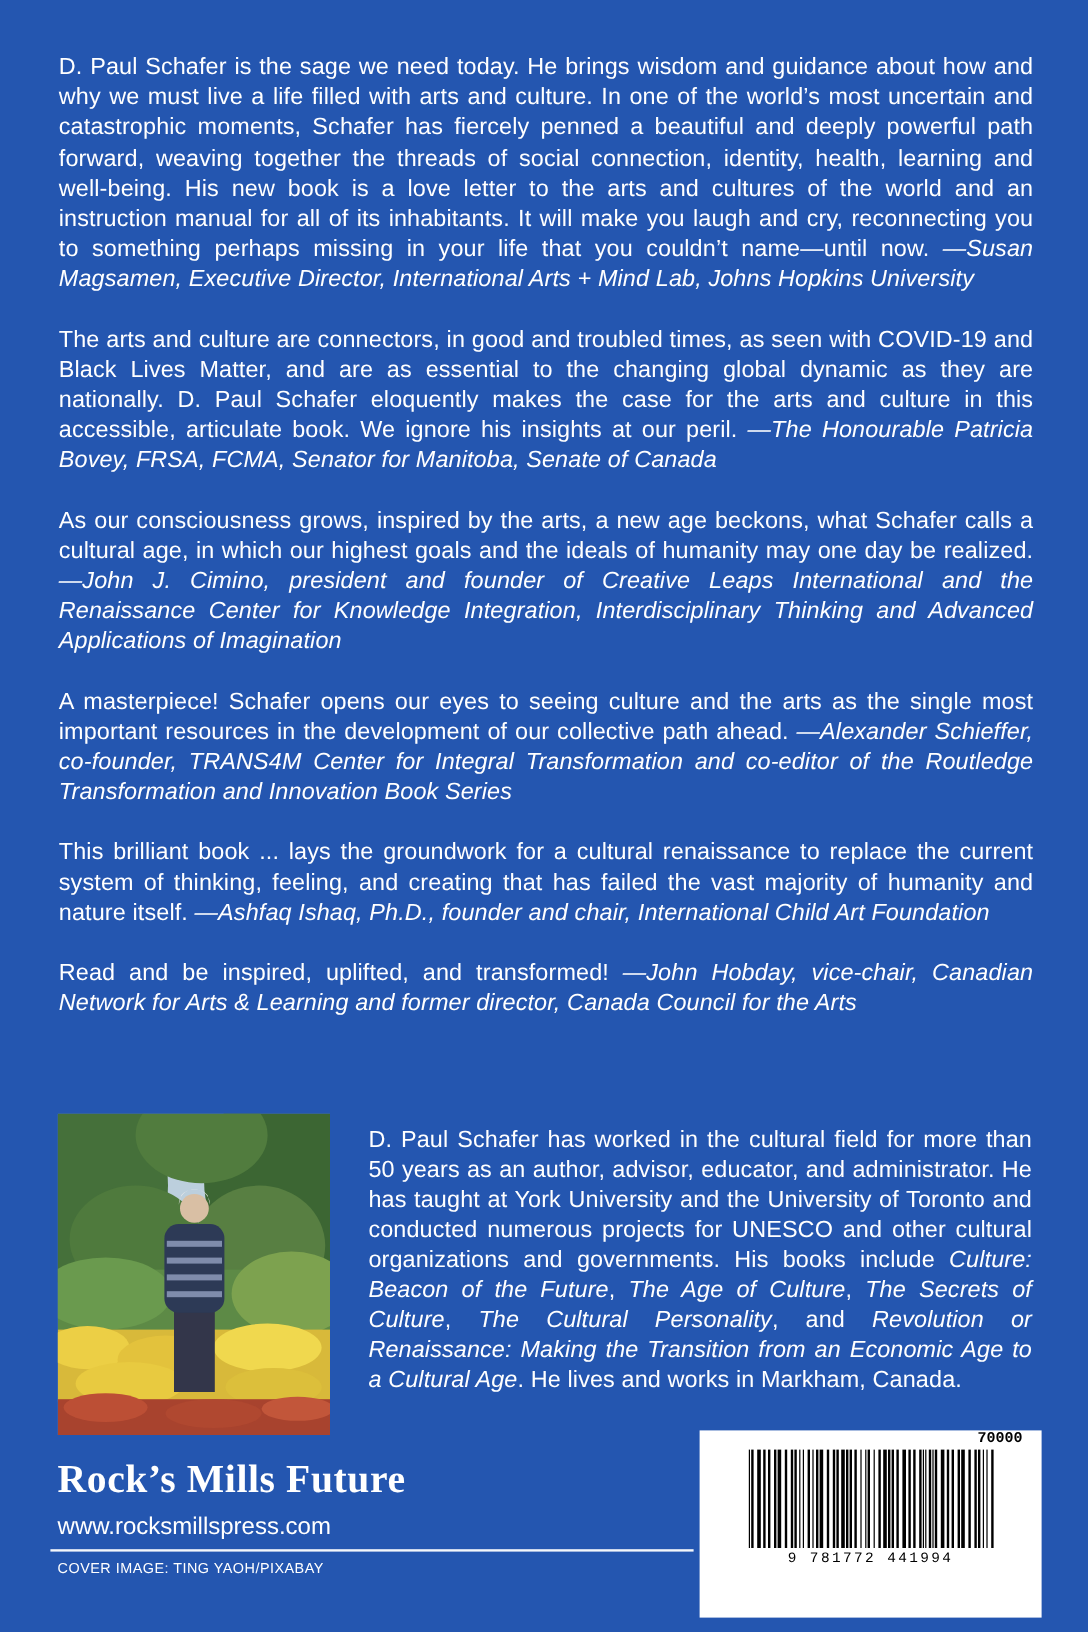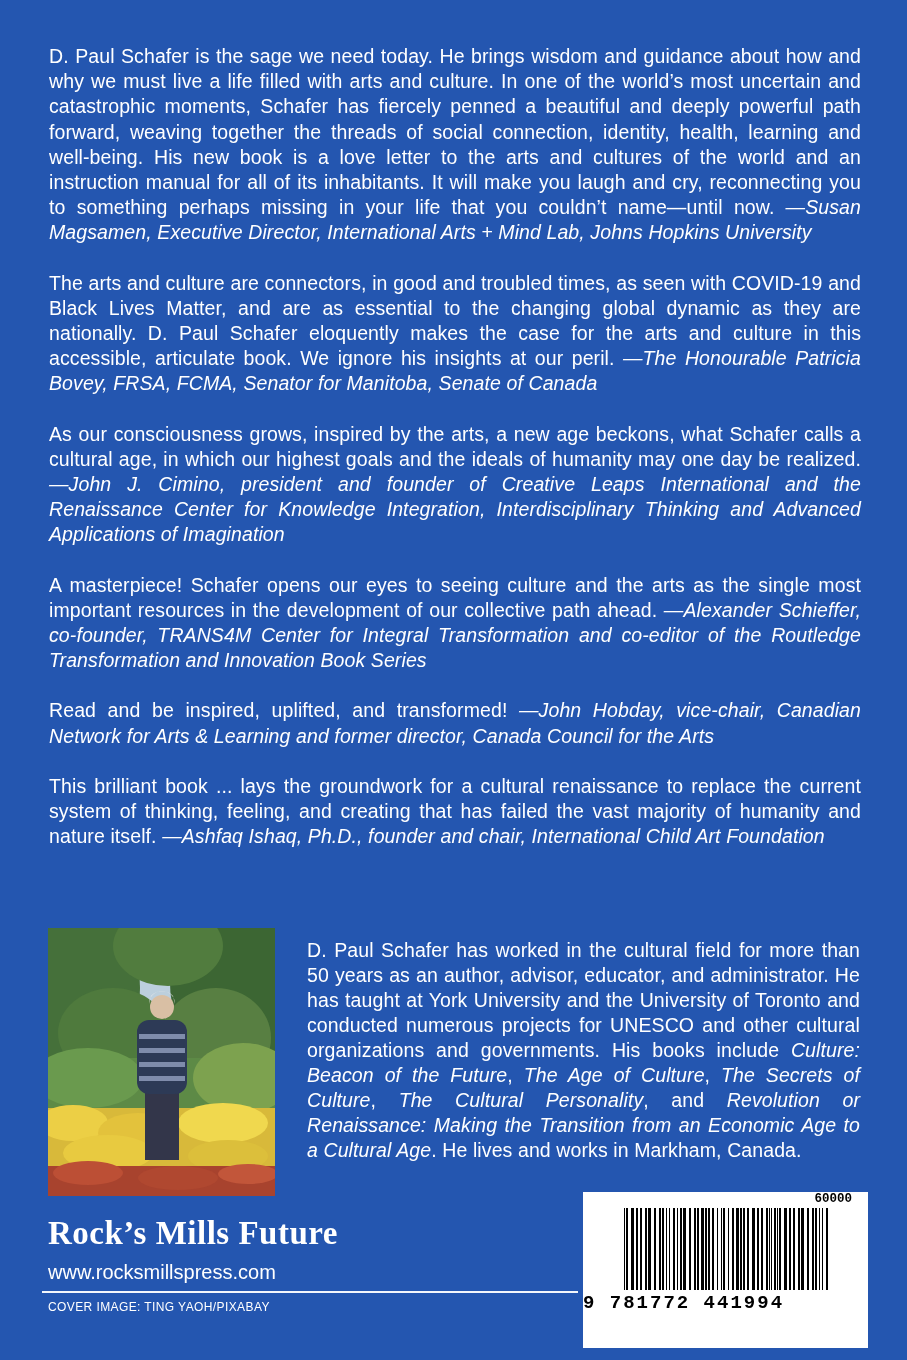--- a/index.html
+++ b/index.html
@@ -108,37 +108,38 @@
   }
   .bars {
     height: 82px;
     margin: 2px 12px 0 12px;
     display: flex;
     justify-content: center;
     align-items: stretch;
   }
   .bar { display: block; height: 100%; background: #000; flex: 0 0 auto; }
   .barcode-number {
-    font-size: 19px;
-    font-weight: 700;
+    text-align: center;
+    font-size: 12px;
+    font-weight: 400;
     letter-spacing: 2px;
     margin-top: 2px;
     white-space: nowrap;
   }
 </style>
 </head>
 <body>
 
 <div class="blurbs">
   <p class="blurb"><span>D. Paul Schafer is the sage we need today. He brings wisdom and guidance about how and why we must live a life filled with arts and culture. In one of the world’s most uncertain and catastrophic moments, Schafer has fiercely penned a beautiful and deeply powerful path forward, weaving together the threads of social connection, identity, health, learning and well-being. His new book is a love letter to the arts and cultures of the world and an instruction manual for all of its inhabitants. It will make you laugh and cry, reconnecting you to something perhaps missing in your life that you couldn’t name—until now. </span><span class="italic">—Susan Magsamen, Executive Director, International Arts + Mind Lab, Johns Hopkins University</span></p>
   <p class="blurb"><span>The arts and culture are connectors, in good and troubled times, as seen with COVID-19 and Black Lives Matter, and are as essential to the changing global dynamic as they are nationally. D. Paul Schafer eloquently makes the case for the arts and culture in this accessible, articulate book. We ignore his insights at our peril. </span><span class="italic">—The Honourable Patricia Bovey, FRSA, FCMA, Senator for Manitoba, Senate of Canada</span></p>
   <p class="blurb"><span>As our consciousness grows, inspired by the arts, a new age beckons, what Schafer calls a cultural age, in which our highest goals and the ideals of humanity may one day be realized. </span><span class="italic">—John J. Cimino, president and founder of Creative Leaps International and the Renaissance Center for Knowledge Integration, Interdisciplinary Thinking and Advanced Applications of Imagination</span></p>
   <p class="blurb"><span>A masterpiece! Schafer opens our eyes to seeing culture and the arts as the single most important resources in the development of our collective path ahead. </span><span class="italic">—Alexander Schieffer, co-founder, TRANS4M Center for Integral Transformation and co-editor of the Routledge Transformation and Innovation Book Series</span></p>
+  <p class="blurb"><span>This brilliant book ... lays the groundwork for a cultural renaissance to replace the current system of thinking, feeling, and creating that has failed the vast majority of humanity and nature itself. </span><span class="italic">—Ashfaq Ishaq, Ph.D., founder and chair, International Child Art Foundation</span></p>
   <p class="blurb"><span>Read and be inspired, uplifted, and transformed! </span><span class="italic">—John Hobday, vice-chair, Canadian Network for Arts &amp; Learning and former director, Canada Council for the Arts</span></p>
-  <p class="blurb"><span>This brilliant book ... lays the groundwork for a cultural renaissance to replace the current system of thinking, feeling, and creating that has failed the vast majority of humanity and nature itself. </span><span class="italic">—Ashfaq Ishaq, Ph.D., founder and chair, International Child Art Foundation</span></p>
 </div>
 
 <div class="author-photo">
   <svg viewBox="0 0 227 268" width="227" height="268" xmlns="http://www.w3.org/2000/svg">
 
     <rect x="0" y="0" width="227" height="268" fill="#bccfdd"></rect>
 
     <ellipse cx="22" cy="60" rx="70" ry="85" fill="#45703a"></ellipse>
     <ellipse cx="200" cy="55" rx="78" ry="90" fill="#3c6633"></ellipse>
     <ellipse cx="120" cy="18" rx="55" ry="40" fill="#517c3e"></ellipse>
@@ -176,21 +177,21 @@
 
 <p class="author-bio"><span>D. Paul Schafer has worked in the cultural field for more than 50 years as an author, advisor, educator, and administrator. He has taught at York University and the University of Toronto and conducted numerous projects for UNESCO and other cultural organizations and governments. His books include </span><span class="italic">Culture: Beacon of the Future</span><span>, </span><span class="italic">The Age of Culture</span><span>, </span><span class="italic">The Secrets of Culture</span><span>, </span><span class="italic">The Cultural Personality</span><span>, and </span><span class="italic">Revolution or Renaissance: Making the Transition from an Economic Age to a Cultural Age</span><span>. He lives and works in Markham, Canada.</span></p>
 
 <div class="publisher-name">Rock’s Mills Future</div>
 <div class="publisher-website">www.rocksmillspress.com</div>
 <div class="credits-divider"></div>
 <div class="credit-line c0">COVER IMAGE: TING YAOH/PIXABAY</div>
 <div class="credit-line c1">AUTHOR PHOTO: NANCY SCHAFER</div>
 
 <div class="barcode-box">
-  <div class="price-code">60000</div>
+  <div class="price-code">70000</div>
   <div class="bars">
       <span class="bar" style="width: 1px; margin-right: 1px;"></span>
       <span class="bar" style="width: 2px; margin-right: 3px;"></span>
       <span class="bar" style="width: 3px; margin-right: 2px;"></span>
       <span class="bar" style="width: 2px; margin-right: 2px;"></span>
       <span class="bar" style="width: 2px; margin-right: 3px;"></span>
       <span class="bar" style="width: 2px; margin-right: 1px;"></span>
       <span class="bar" style="width: 3px; margin-right: 3px;"></span>
       <span class="bar" style="width: 2px; margin-right: 3px;"></span>
       <span class="bar" style="width: 2px; margin-right: 1px;"></span>

